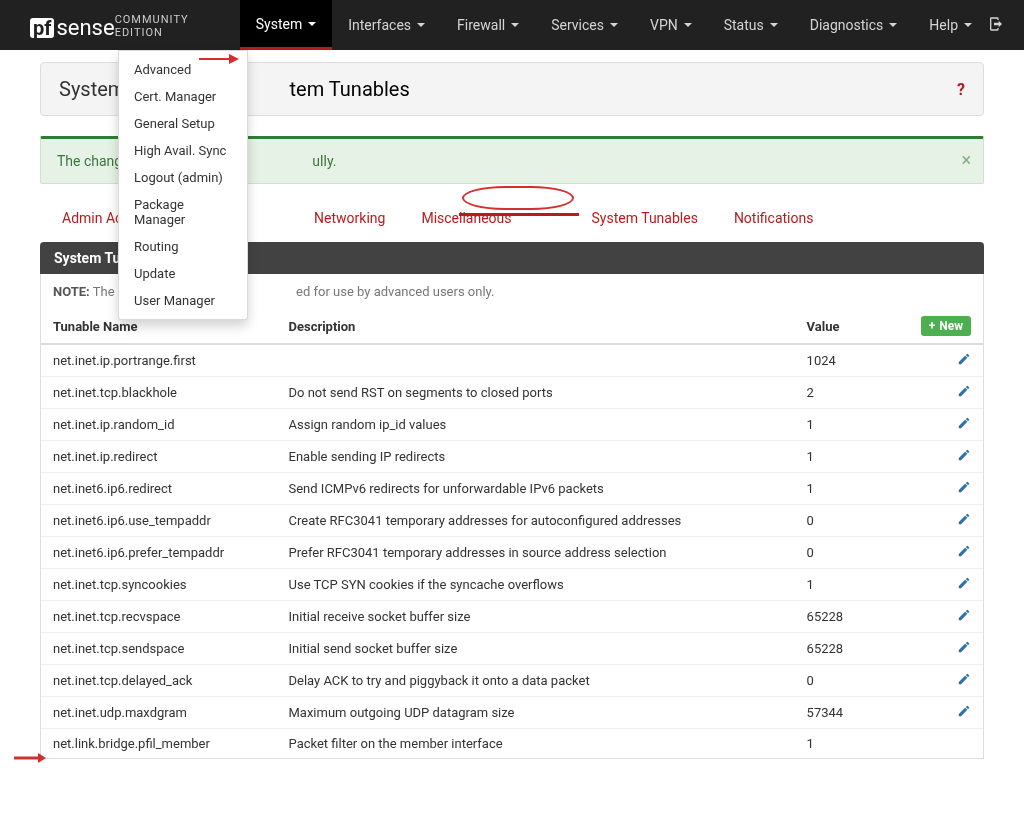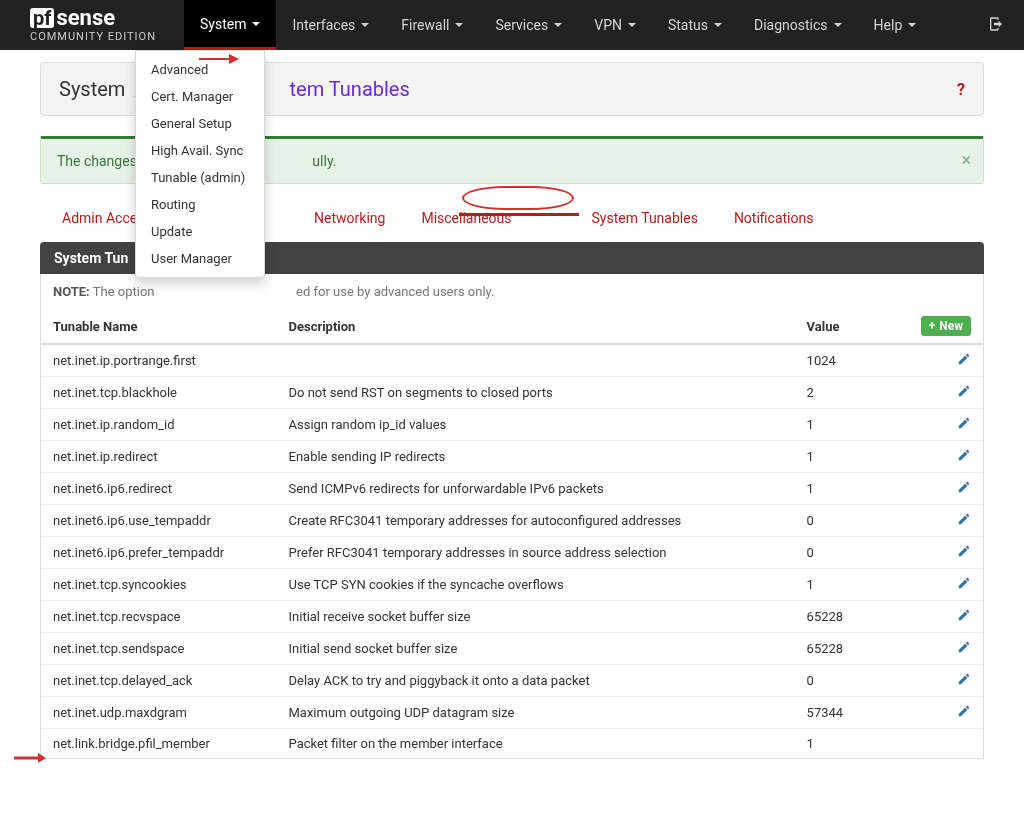--- a/index.html
+++ b/index.html
@@ -15,40 +15,40 @@
 .navbar {
   background: #212121;
   height: 50px;
   display: flex;
   align-items: center;
   padding: 0 20px 0 30px;
   position: relative;
 }
 .logo {
   display: flex;
-  flex-direction: column;
-  align-items: flex-start;
-  margin-right: 28px;
+  flex-direction: row;
+  align-items: flex-end;
+  margin-right: 36px;
 }
 .logo-main {
   display: flex;
   align-items: baseline;
 }
 .logo-pf {
   background: #fff;
   color: #212121;
   font-weight: 700;
   border-radius: 3px;
   padding: 0 3px;
   font-size: 20px;
   line-height: 1;
 }
 .logo-sense {
   color: #fff;
-  font-weight: 700;
+  font-weight: 400;
   font-size: 22px;
   margin-left: 2px;
   line-height: 1;
 }
 .logo-sub {
   color: #ccc;
   font-size: 11px;
   letter-spacing: 1px;
   margin-top: 1px;
 }
@@ -76,21 +76,21 @@
   margin-left: 6px;
 }
 .nav-right { margin-left: auto; color: #d4d4d4; }
 .logout-icon {
   width: 16px; height: 16px;
 }
 
 .dropdown-menu {
   position: absolute;
   top: 50px;
-  left: 135px;
+  left: 118px;
   width: 130px;
   background: #fff;
   border: 1px solid rgba(0,0,0,0.15);
   border-radius: 0 0 3px 3px;
   box-shadow: 0 6px 12px rgba(0,0,0,0.175);
   z-index: 100;
   padding: 5px 0;
 }
 .dropdown-item {
   padding: 6px 15px;
@@ -106,21 +106,21 @@
   border-radius: 4px;
   padding: 14px 18px;
   margin-top: 12px;
   display: flex;
   align-items: center;
   position: relative;
 }
 .page-header h1 { font-weight: 400; font-size: 20px; }
 .bc-root { color: #333; }
 .bc-sep { color: #777; margin: 0 4px; }
-.bc-link { color: #6d28d9; }
+.bc-link { color: #000000; }
 .help-icon-h {
   margin-left: auto;
   color: #B71C1C;
   font-size: 16px;
   font-weight: 700;
 }
 
 .alert-success {
   margin-top: 20px;
   background: #e6f2e6;
@@ -277,21 +277,22 @@
         <path d="M16 17v-3H9v-4h7V7l5 5-5 5zM14 2a2 2 0 012 2v2h-2V4H5v16h9v-2h2v2a2 2 0 01-2 2H5a2 2 0 01-2-2V4a2 2 0 012-2h9z"></path>
       </svg>
   </div>
 </div>
 
 <div class="dropdown-menu" id="dropdown">
     <div class="dropdown-item">Advanced</div>
     <div class="dropdown-item">Cert. Manager</div>
     <div class="dropdown-item">General Setup</div>
     <div class="dropdown-item">High Avail. Sync</div>
-    <div class="dropdown-item">Tunable (admin)</div>
+    <div class="dropdown-item">Logout (admin)</div>
+    <div class="dropdown-item">Package Manager</div>
     <div class="dropdown-item">Routing</div>
     <div class="dropdown-item">Update</div>
     <div class="dropdown-item">User Manager</div>
   </div>
 
 <div class="content">
   <div class="page-header">
     <h1>
       <span class="bc-root">System</span>
       <span class="bc-sep">/</span>

